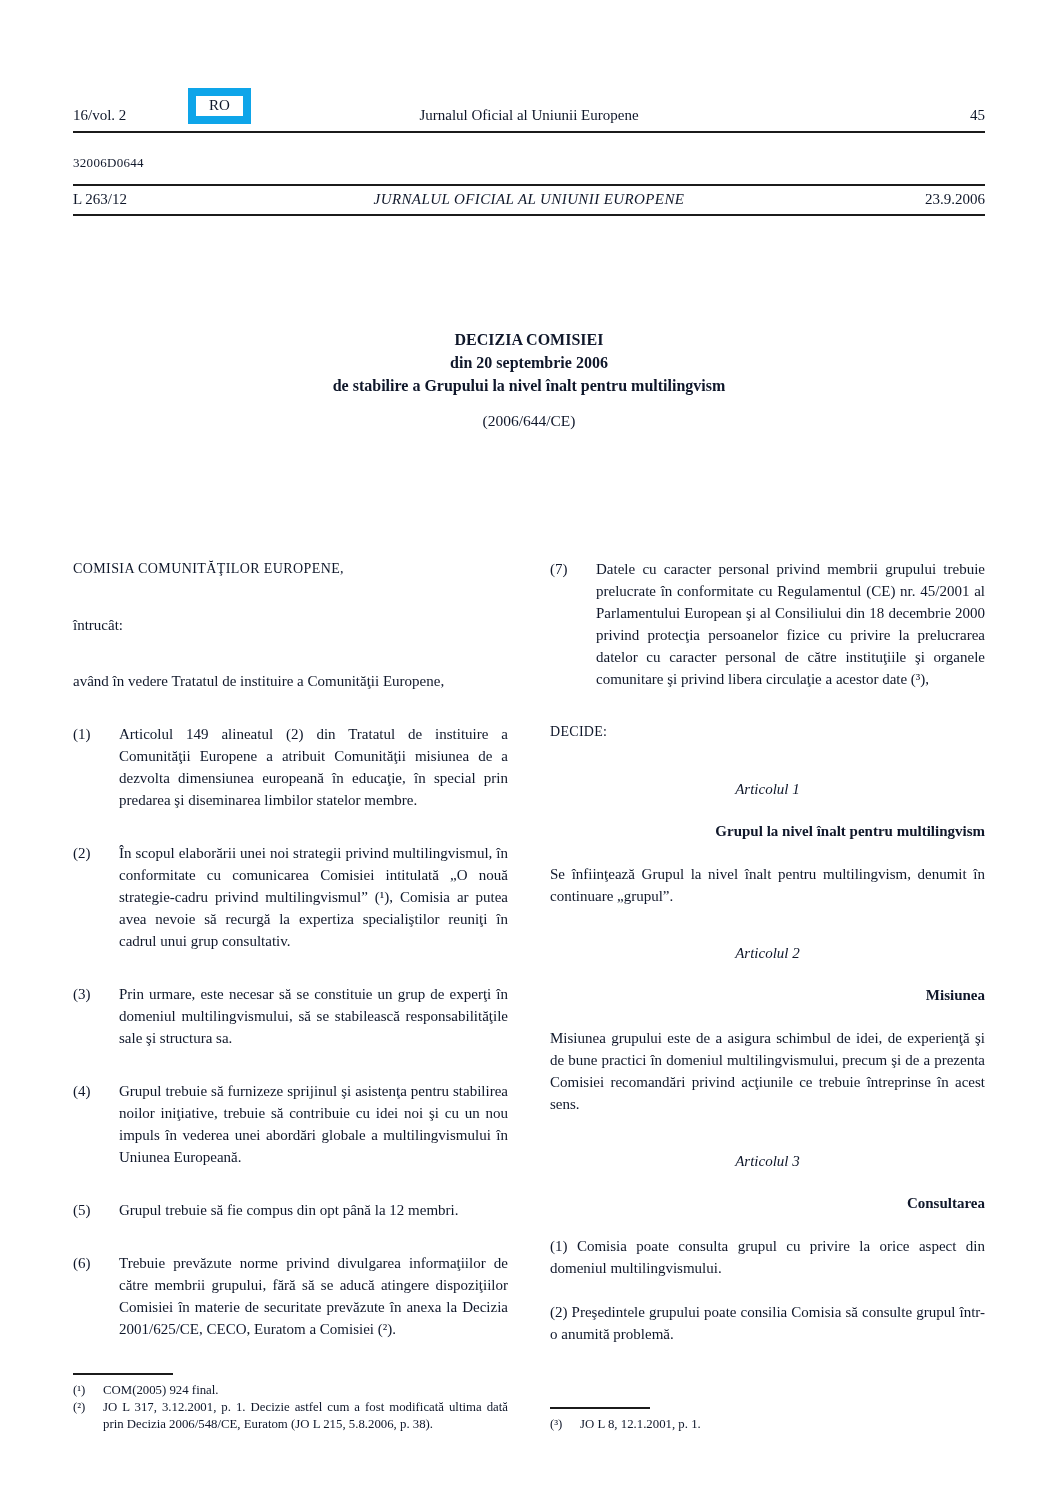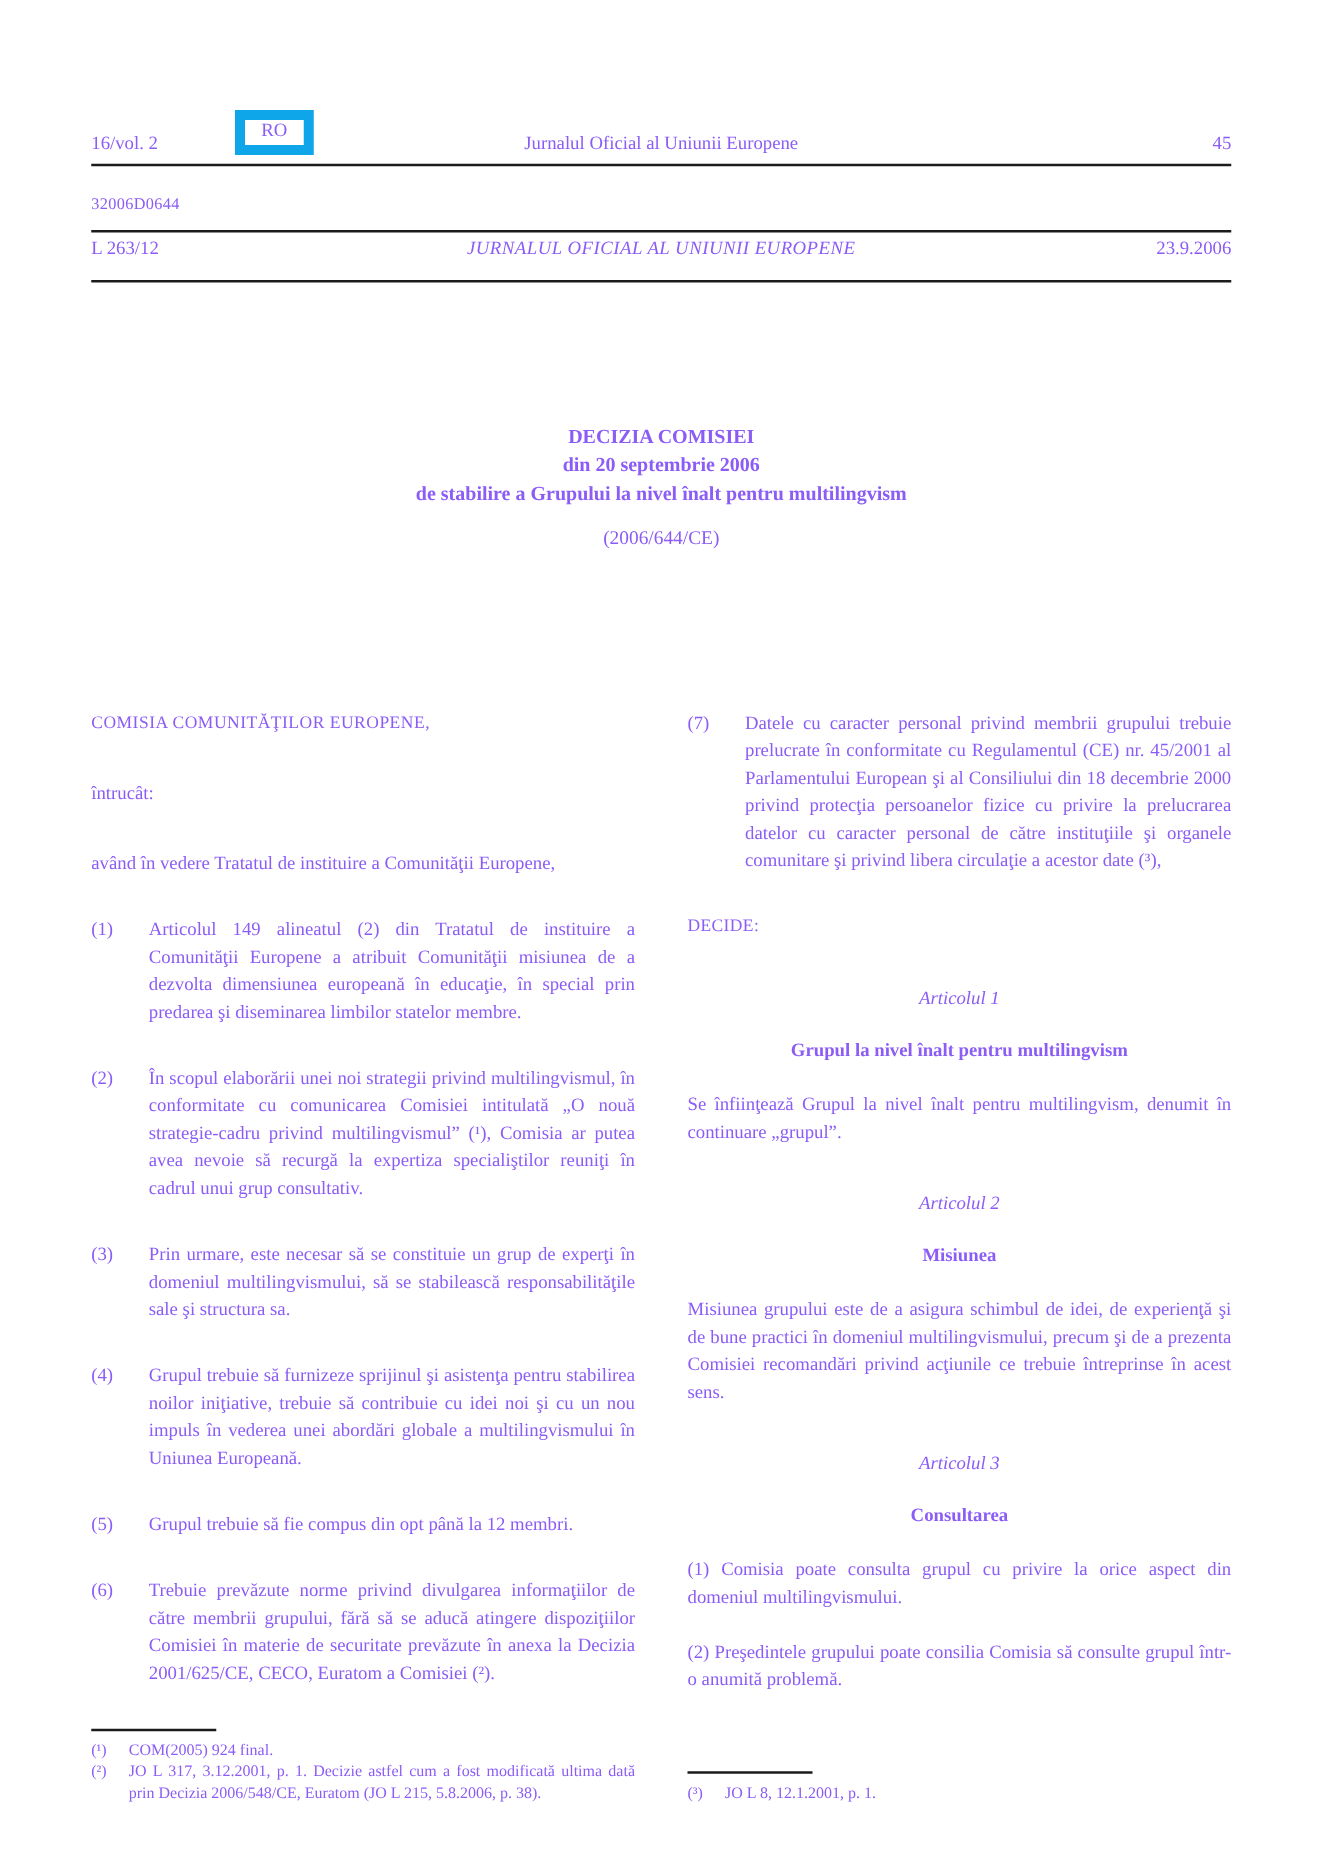--- a/index.html
+++ b/index.html
@@ -1,21 +1,21 @@
 <!DOCTYPE html>
 <html lang="ro"><head>
 <meta charset="utf-8">
 <style>
   * { margin: 0; padding: 0; box-sizing: border-box; }
   html, body { background: #e8e8e8; }
   .page {
     width: 1058px; height: 1497px;
     margin: 0 auto;
     background: #ffffff;
-    color: #8b5cf6;
+    color: #0f172a;
     font-family: "Liberation Serif", "DejaVu Serif", serif;
     padding: 88px 73px 0 73px;
     position: relative;
     overflow: hidden;
   }
 
   
   .header-top {
     display: flex; align-items: flex-end;
     border-bottom: 2px solid #1b1b1b;
@@ -40,21 +40,21 @@
     margin-top: 22px;
     font-size: 13px;
     letter-spacing: 0.3px;
   }
 
   
   .header-main {
     margin-top: 13px;
     border-top: 2.5px solid #1b1b1b;
     border-bottom: 2.5px solid #1b1b1b;
-    padding: 5px 0 16px 0;
+    padding: 5px 0 6px 0;
     display: flex; align-items: flex-end;
     font-size: 15px;
     position: relative;
   }
   .header-main .center {
     position: absolute; left: 0; right: 0;
     text-align: center;
     font-style: italic;
     letter-spacing: 0.4px;
   }
@@ -100,21 +100,21 @@
 
   .decide { margin-top: 31px; font-size: 14px; letter-spacing: 0.3px; }
 
   .art-number {
     margin-top: 35px;
     text-align: center;
     font-style: italic;
   }
   .art-heading {
     margin-top: 20px;
-    text-align: center;
+    text-align: right;
     font-weight: bold;
   }
   .art-para { margin-top: 21px; }
   .art-para + .art-para { margin-top: 22px; }
 
   
   .footnotes { margin-top: auto; padding-top: 10px; }
   .fn-rule { width: 100px; border-top: 2px solid #1b1b1b; margin-bottom: 7px; }
   .footnote {
     display: flex;

